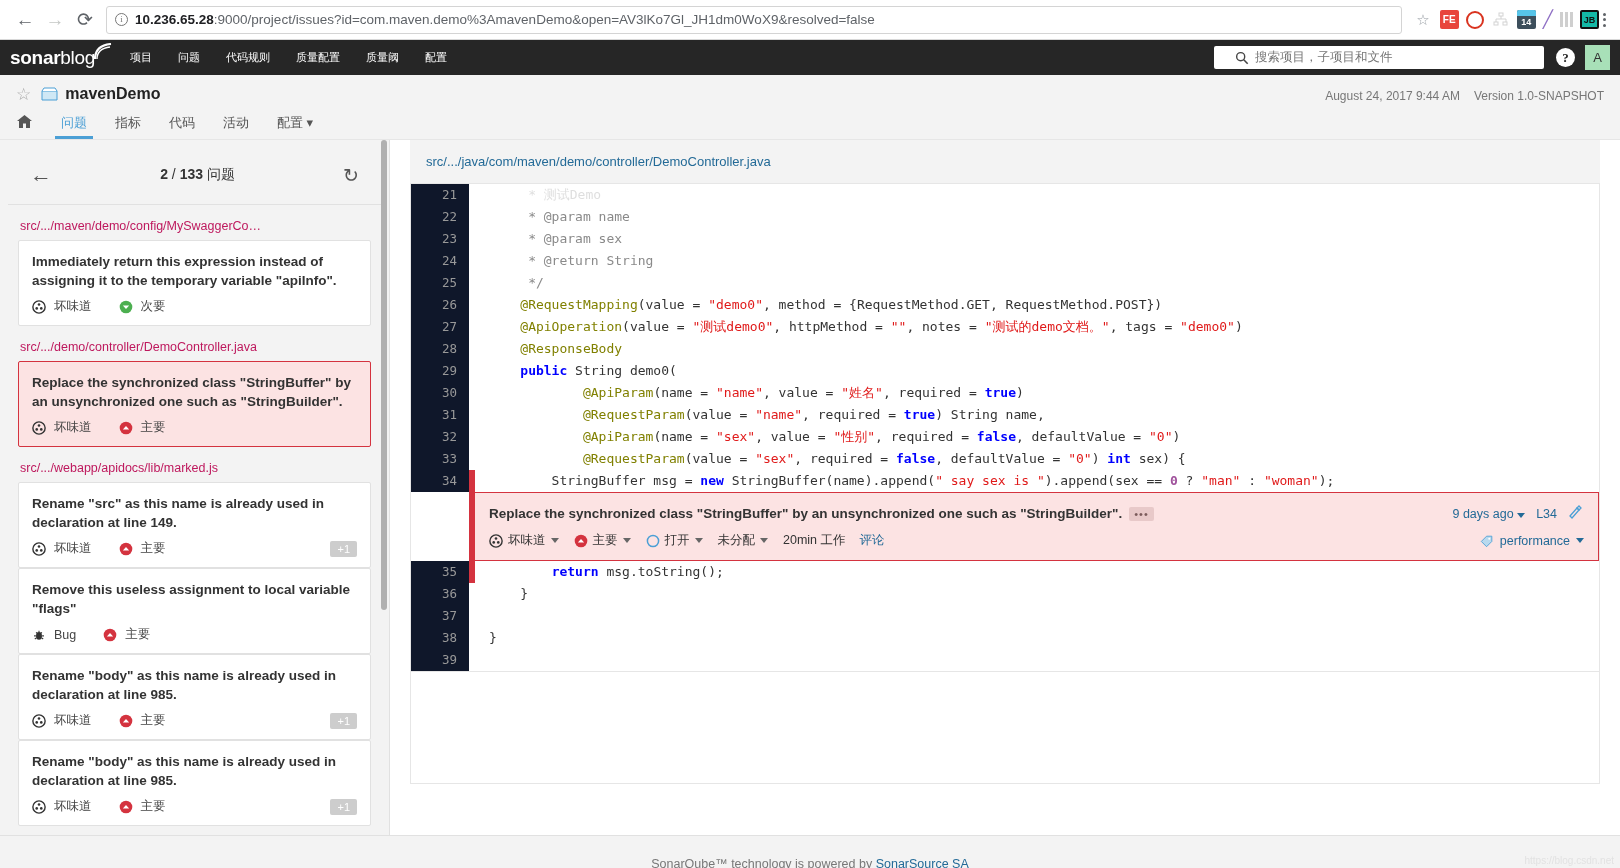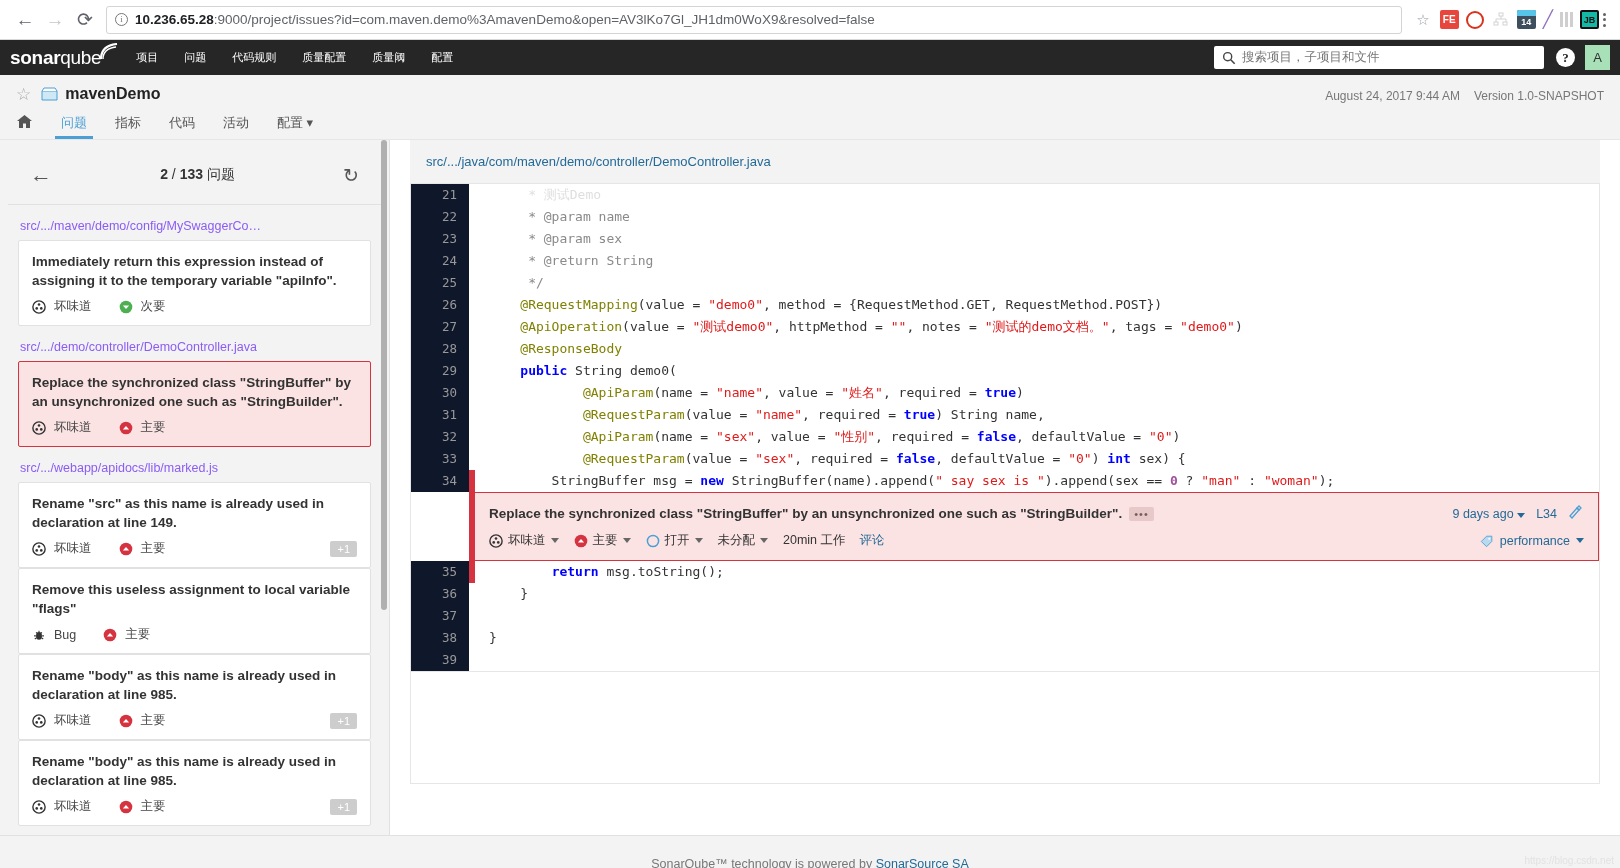--- a/index.html
+++ b/index.html
@@ -63,21 +63,21 @@
   .sq-logo .b { font-size: 19px; font-weight: bold; letter-spacing: -.3px; }
   .sq-logo .l { font-size: 19px; font-weight: normal; letter-spacing: -.3px; }
   .sq-logo svg { position: absolute; right: -17px; top: -4px; }
   .sq-nav a {
     color: #fff; font-size: 11px; text-decoration: none; padding: 0 13px;
     line-height: 35px; white-space: nowrap;
   }
   .sq-nav .spacer { flex: 1; }
   .sq-search {
     width: 330px; height: 23px; background: #fff; border-radius: 2px;
-    display: flex; align-items: center; padding: 0 8px; margin-right: 12px;
+    display: flex; align-items: center; padding: 0 21px; margin-right: 12px;
   }
   .sq-search .ph { font-size: 12.5px; color: #777; margin-left: 6px; }
   .help-circle {
     width: 19px; height: 19px; border-radius: 50%; background: #fff;
     color: #262626; font-size: 13px; font-weight: bold; text-align: center;
     line-height: 19px; margin-right: 10px; font-family: "Liberation Serif", serif;
   }
   .avatar {
     width: 25px; height: 25px; background: #a8e0b8; color: #333;
     font-size: 13px; display: flex; align-items: center; justify-content: center;
@@ -120,21 +120,21 @@
     display: flex; align-items: center; justify-content: space-between;
     padding: 22px 22px 16px; border-bottom: 1px solid #e1e1e1;
     margin: 0 8px;
   }
   .sb-back { font-size: 22px; color: #555; }
   .sb-count { font-size: 14px; color: #333; }
   .sb-count b { font-weight: bold; }
   .sb-refresh { font-size: 19px; color: #555; }
   .sb-list { padding: 0 18px; }
   .sb-path {
-    font-size: 12.5px; color: #8b5cf6; padding: 14px 2px 7px;
+    font-size: 12.5px; color: #be185d; padding: 14px 2px 7px;
     white-space: nowrap; overflow: hidden; text-overflow: ellipsis;
   }
   .issue-card {
     background: #fff; border: 1px solid #e1e1e1; border-radius: 2px;
     padding: 11px 13px 10px;
   }
   .issue-card.selected { background: #fce3e3; border: 1px solid #d4333f; }
   .ic-title {
     font-size: 13.5px; font-weight: bold; color: #333; line-height: 19px;
     margin-bottom: 8px;
@@ -258,21 +258,21 @@
   <div class="kebab">
       <i></i>
       <i></i>
       <i></i>
     </div>
 </div>
 
 <div class="sq-nav">
   <div class="sq-logo">
     <span class="b">sonar</span>
-      <span class="l">qube</span>
+      <span class="l">blog</span>
     <svg width="18" height="17" viewBox="0 0 18 17">
         <path d="M1 16C1 7 7 2 17 1" stroke="#fff" stroke-width="2.2" fill="none"></path>
         <path d="M3 16C3 9 8 5 16 4" stroke="#fff" stroke-width="1.4" fill="none"></path>
       </svg>
   </div>
   <a href="#">项目</a>
   <a href="#">问题</a>
   <a href="#">代码规则</a>
   <a href="#">质量配置</a>
   <a href="#">质量阈</a>

